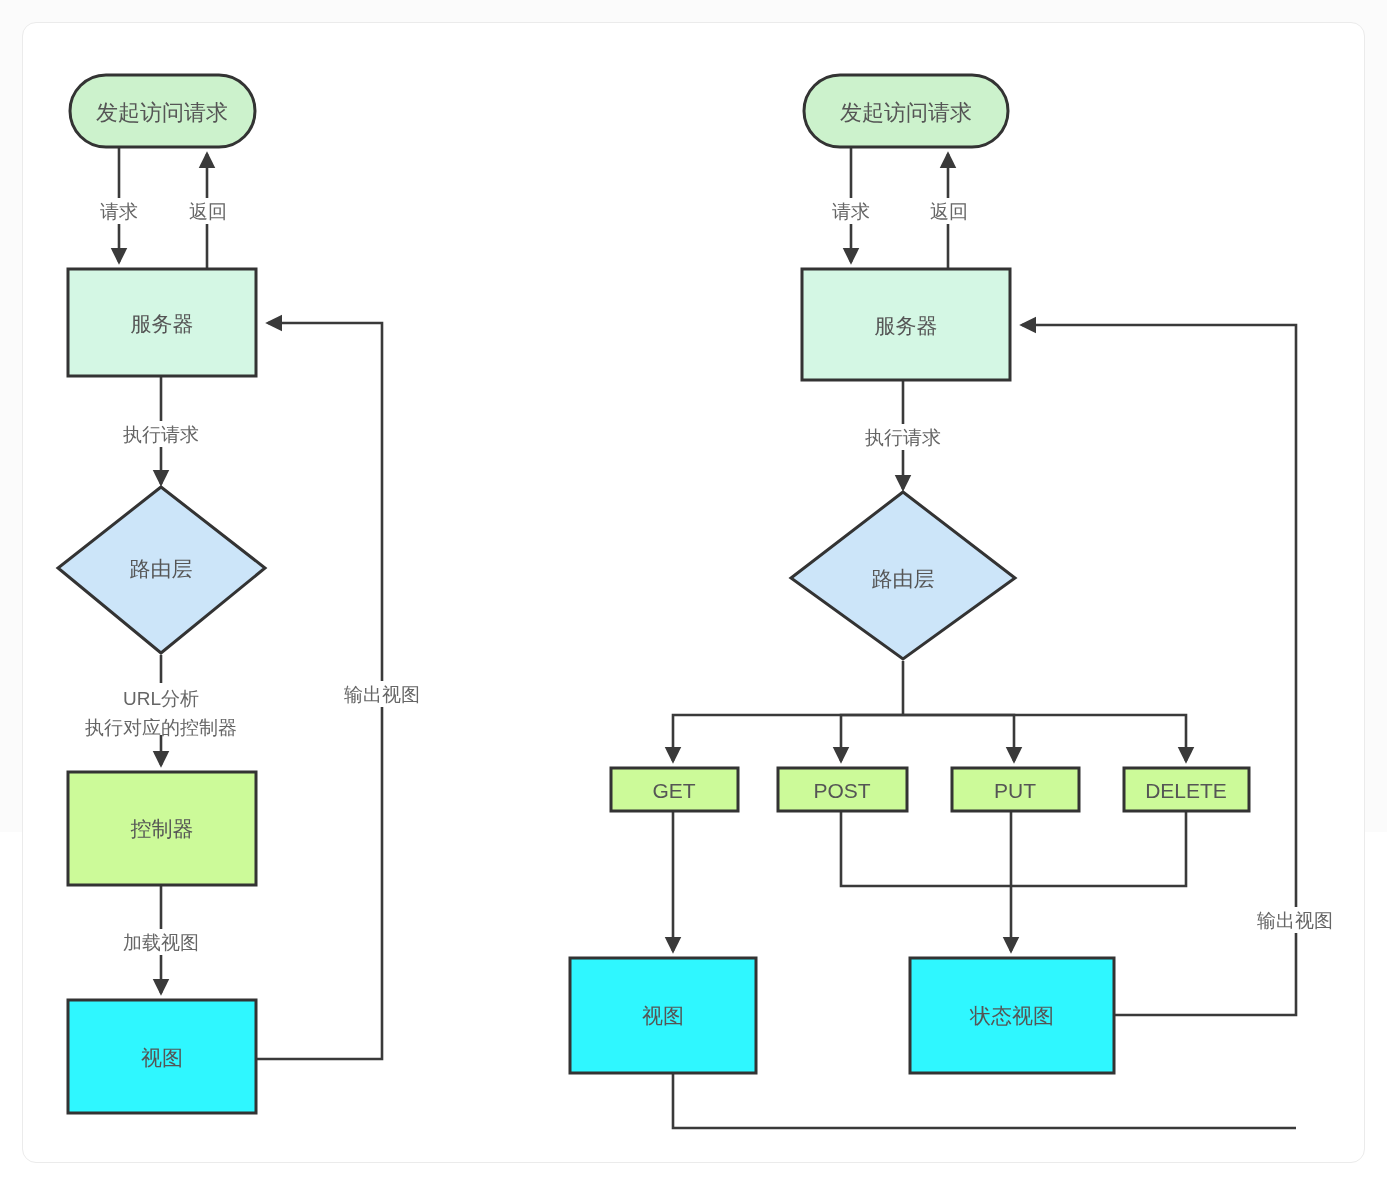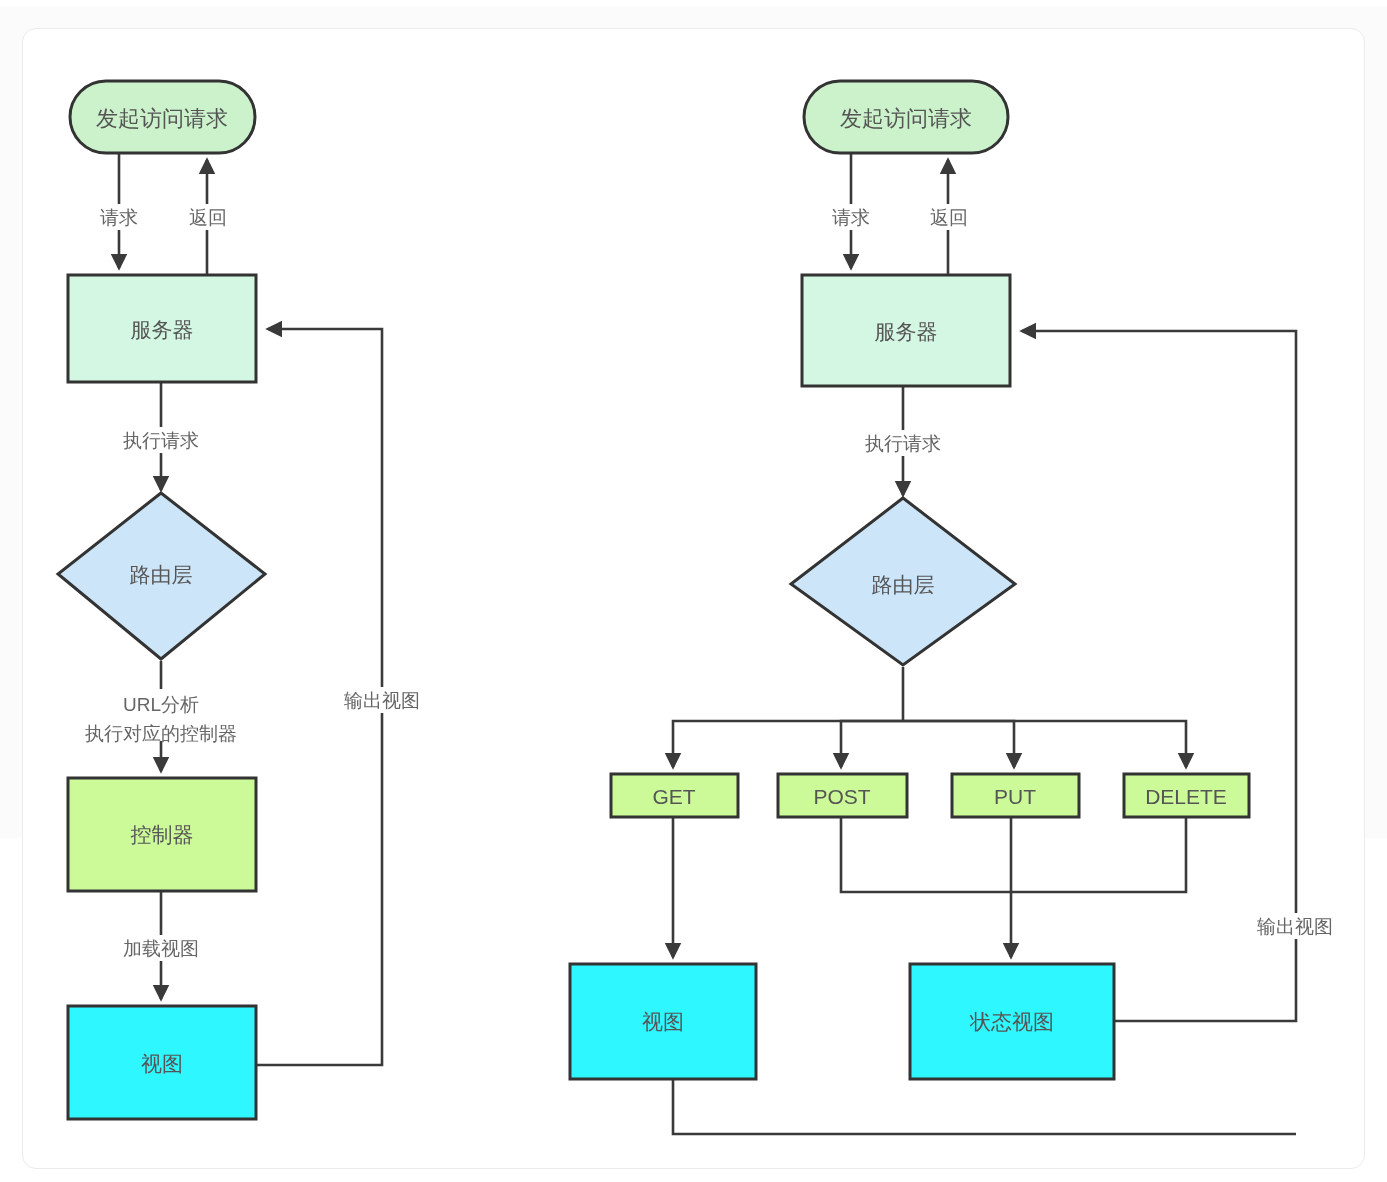--- a/index.html
+++ b/index.html
@@ -11,21 +11,20 @@
     width: 1387px;
     height: 1182px;
     font-family: "Liberation Sans", "DejaVu Sans", sans-serif;
     overflow: hidden;
   }
   #canvas-wrap {
     position: relative;
     width: 1387px;
     height: 832px;
     background: #fbfbfb;
-    margin-top: 6px;
   }
   #diagram-card {
     position: absolute;
     left: 22px;
     top: 22px;
     width: 1343px;
     height: 1141px;
     background: #ffffff;
     border: 1px solid #ebebeb;
     border-radius: 14px;

